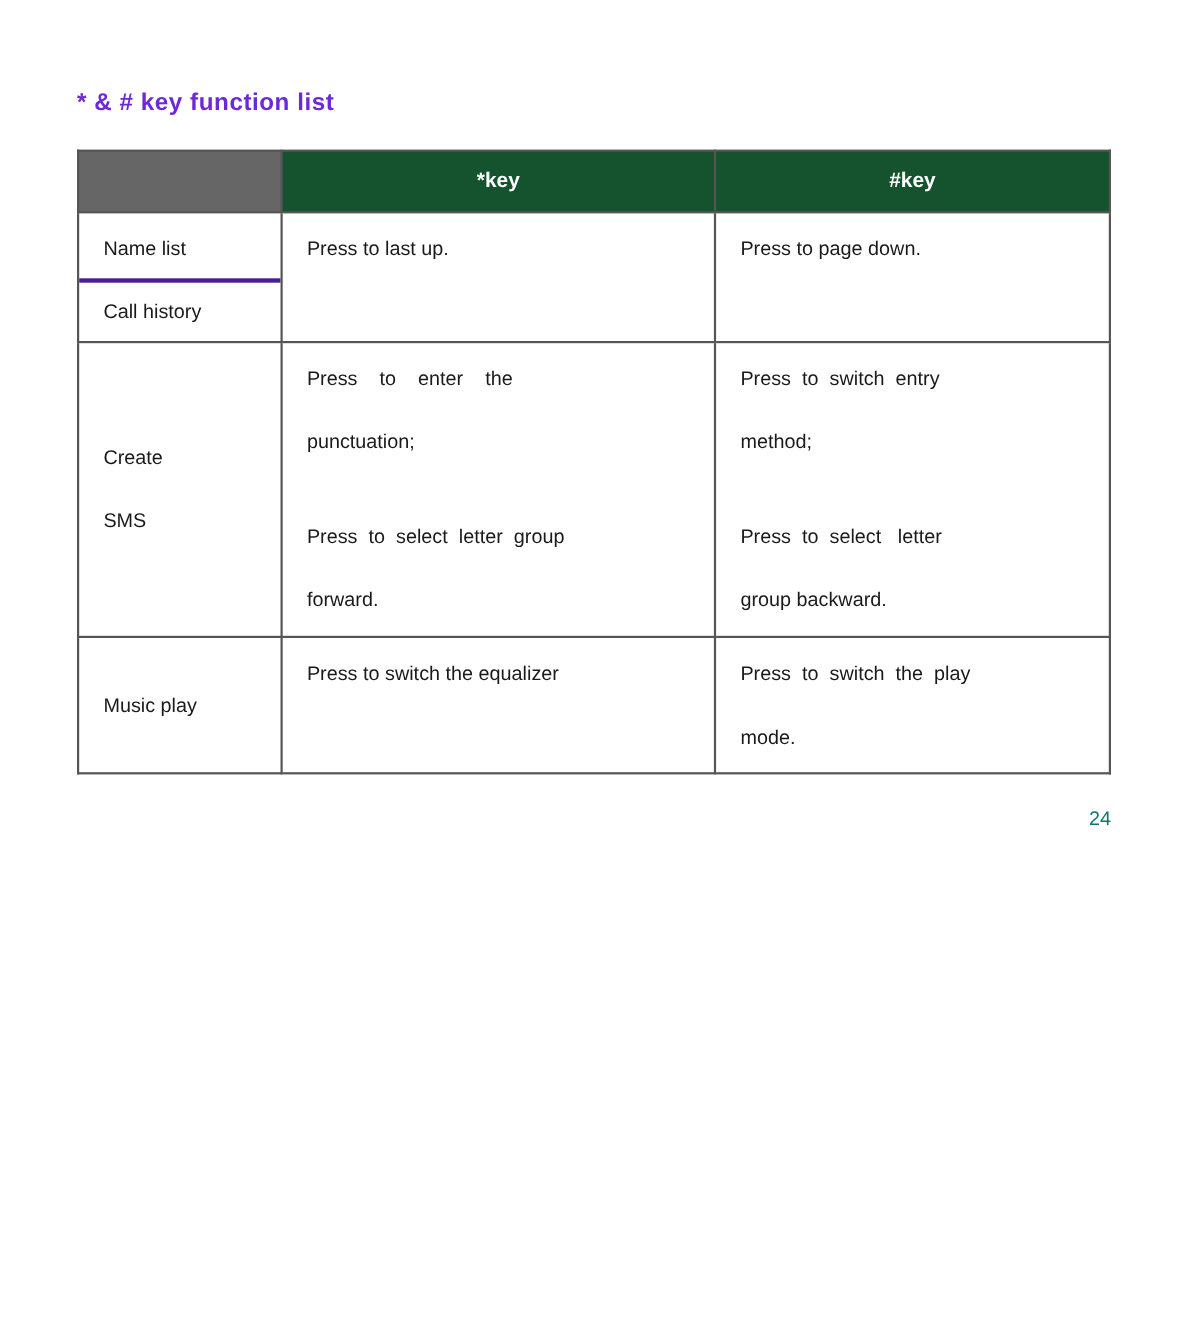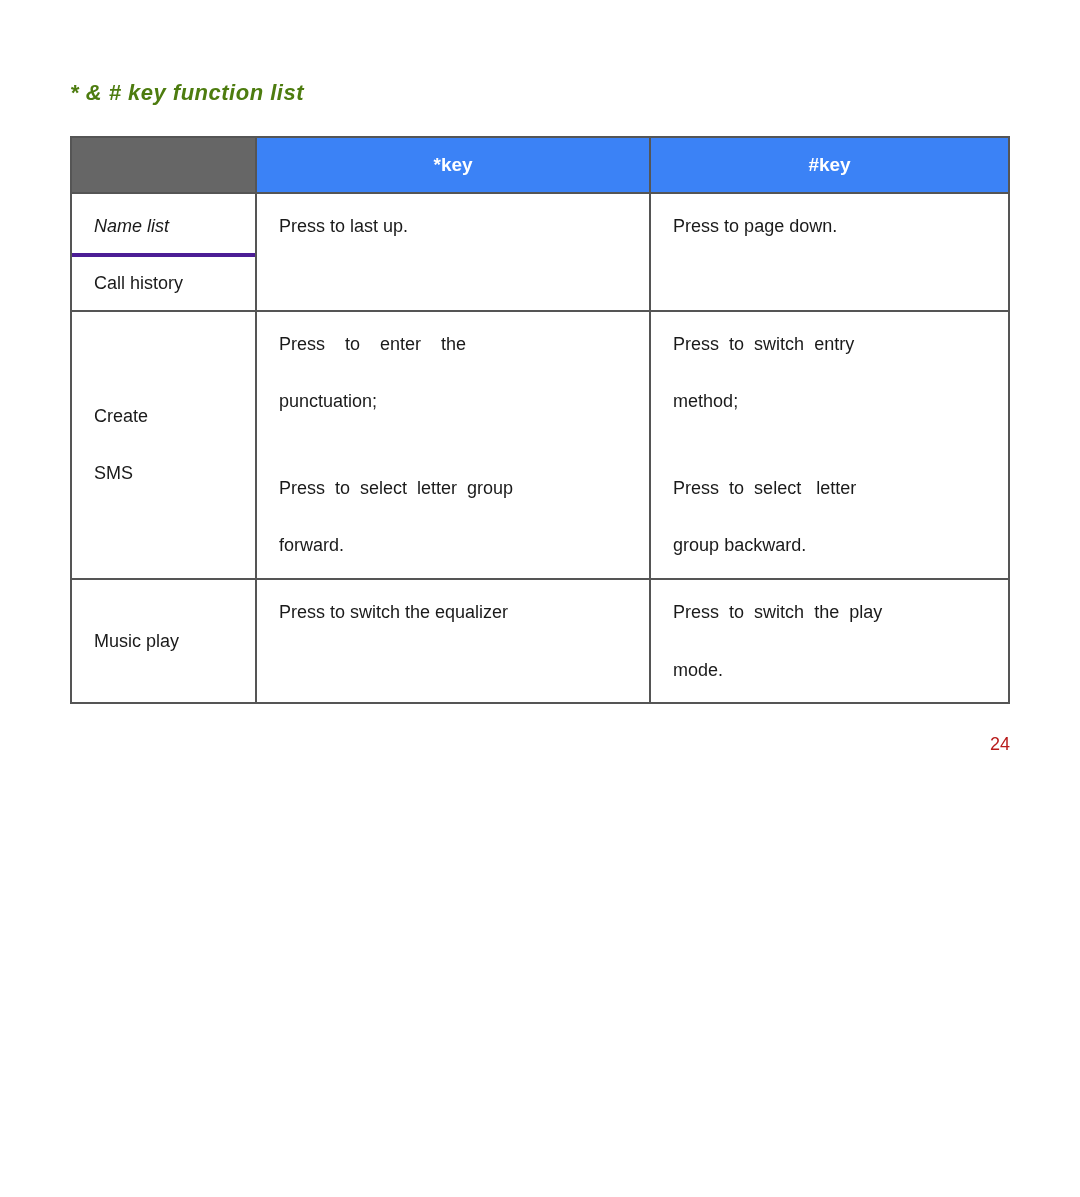--- a/index.html
+++ b/index.html
@@ -12,35 +12,34 @@
       width: 1080px;
       min-height: 1197px;
       background: #ffffff;
       font-family: Arial, sans-serif;
       font-size: 18px;
       color: #1a1a1a;
       padding: 80px 70px 60px 70px;
     }
 
     .page-title {
-      font-style: italic;
       font-size: 22px;
       margin-bottom: 30px;
-      color: #4d7c0f;
+      color: #6d28d9;
       letter-spacing: 0.5px;
     }
 
     table {
       width: 100%;
       border-collapse: collapse;
       border: 2px solid #555;
     }
 
     thead tr th {
-      background-color: #3b82f6;
+      background-color: #14532d;
       color: #ffffff;
       font-weight: bold;
       text-align: center;
       padding: 16px 20px;
       border: 2px solid #555;
       font-size: 19px;
     }
 
     thead tr th:first-child {
       background-color: #666;
@@ -66,32 +65,31 @@
     .sub-label {
       display: block;
       padding: 12px 22px;
       border-top: 4px solid #4c1d95;
       font-size: 18px;
     }
 
     .sub-label:first-child {
       padding-top: 18px;
       border-top: none;
-      font-style: italic;
     }
 
     .split-label-cell {
       padding: 0;
     }
 
     .page-number {
       text-align: right;
       margin-top: 30px;
       font-size: 18px;
-      color: #b91c1c;
+      color: #0f766e;
     }
   </style>
 </head>
 <body>
 
 <h1 class="page-title">* &amp; # key function list</h1>
 
 <table>
   <thead>
     <tr>

